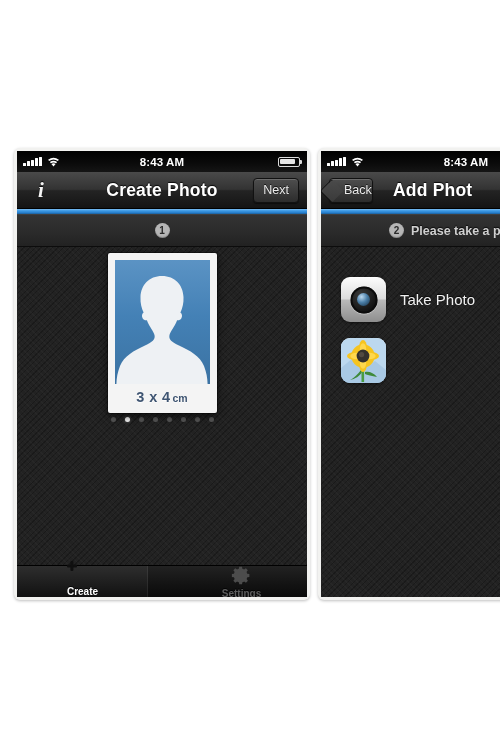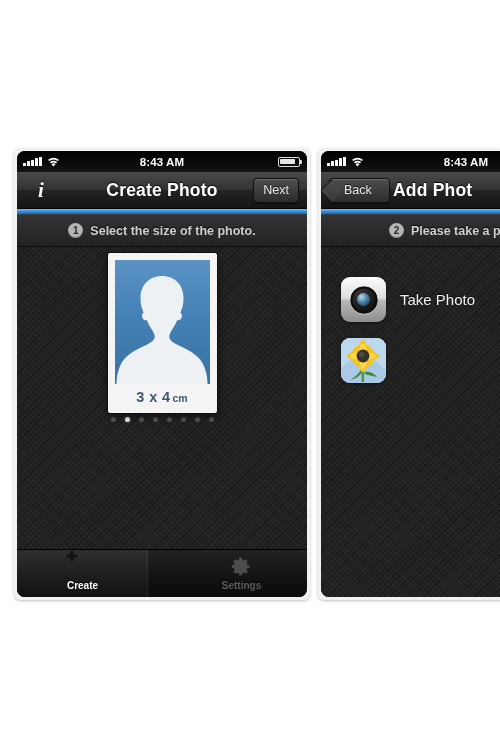--- a/index.html
+++ b/index.html
@@ -17,21 +17,21 @@
     background: #f2f2f0;
     border-radius: 6px;
     padding: 3px;
     box-shadow: 0 1px 3px rgba(0,0,0,.25);
     overflow: hidden;
   }
   .phone-screen {
     position: relative;
     width: 100%; height: 100%;
     background: #1f1f1f;
-    border-radius: 8px;
+    border-radius: 0;
     overflow: hidden;
   }
   #phone1 { left: 14px; top: 148px; width: 296px; height: 452px; }
   #phone2 { left: 318px; top: 148px; width: 296px; height: 452px; }
 
   
   .statusbar {
     position: relative; height: 21px;
     background: linear-gradient(#000 0%, #0b0b0b 60%, #151515 100%);
     display: flex; align-items: center;
@@ -95,21 +95,21 @@
     padding: 4px 9px 5px;
     font-size: 12.5px; color: #eaeaea; font-weight: normal;
     background: linear-gradient(#4e4e4e, #2c2c2c);
     border: 1px solid #111;
     border-radius: 4px;
     box-shadow: inset 0 1px 0 rgba(255,255,255,.17), 0 1px 1px rgba(0,0,0,.5);
     text-shadow: 0 -1px 0 rgba(0,0,0,.7);
   }
   .back-btn {
     position: absolute; left: 8px; top: 6px; z-index: 3;
-    padding: 4px 17px 5px 14px;
+    padding: 4px 0 5px 14px;
     font-size: 12.5px; color: #eaeaea;
     background: linear-gradient(#4e4e4e, #2c2c2c);
     border: 1px solid #111;
     border-radius: 4px 4px 4px 4px;
     box-shadow: inset 0 1px 0 rgba(255,255,255,.17), 0 1px 1px rgba(0,0,0,.5);
     text-shadow: 0 -1px 0 rgba(0,0,0,.7);
   }
   .back-btn::before {
     content:''; position:absolute; left:-7px; top:50%;
     transform: translateY(-50%) rotate(45deg);
@@ -215,21 +215,21 @@
   .dots {
     display: flex; justify-content: center; gap: 9px;
     padding: 4px 0 14px;
     background: transparent;
   }
   .dot { width: 5px; height: 5px; border-radius: 50%; background: #555; }
   .dot.on { background: #f2f2f2; box-shadow: 0 0 3px rgba(255,255,255,.35); }
 
   
   .tabbar {
-    height: 48px; flex: 0 0 auto;
+    height: 32px; flex: 0 0 auto;
     display: flex;
     background: linear-gradient(#222222 0%, #141414 55%, #0a0a0a 100%);
     border-top: 1px solid #000;
     gap: 28px;
   }
   .tab {
     flex: 1 1 0;
     display: flex; flex-direction: column; align-items: center; justify-content: center;
     gap: 2px;
     position: relative;
@@ -342,21 +342,20 @@
       <div class="navbar">
         <div class="info-btn">i</div>
         <div class="nav-title">Create Photo</div>
         <div class="next-btn">Next</div>
       </div>
       <div class="accent"></div>
 
       <div class="step-wrap">
         <div class="step-banner">
           <span class="step-num">1</span>
-          <span class="step-text">Select the size of the photo.</span>
         </div>
         <div class="notch"></div>
       </div>
 
       <div class="content">
         <div class="card-area">
           <div class="photo-card">
             <div class="photo-inner">
               <div class="silhouette">
                 <svg width="92" height="112" viewBox="0 0 92 112">

